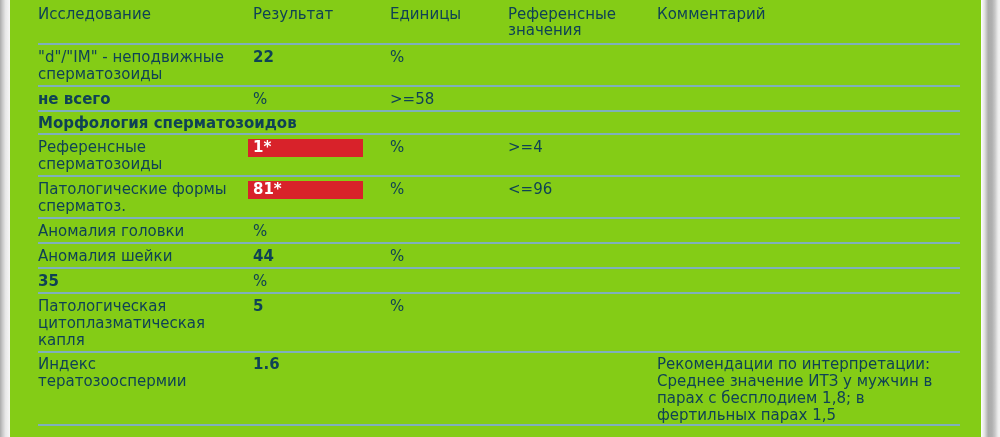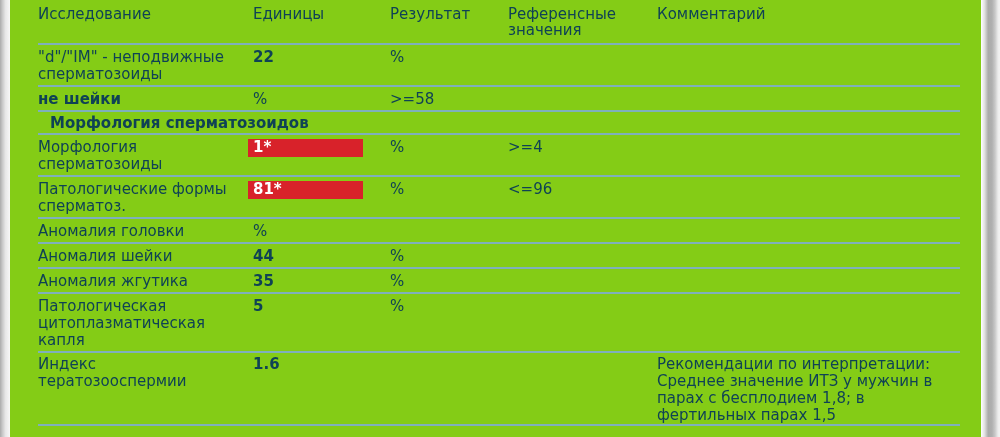--- a/index.html
+++ b/index.html
@@ -46,61 +46,61 @@
     display:inline-block;
     background:var(--red);
     color:#ffffff;
     width:115px;
     margin-left:-5px;
     padding:0 0 1px 5px;
   }
   .tr.section{padding:2px 0 1px;}
   .section-title{
     grid-column:1 / -1;
-    font-size:15px;font-weight:bold;color:var(--text);margin-left:12px;
+    font-size:15px;font-weight:bold;color:var(--text);
   }
   .tr.last{padding:3px 0 0;}
 </style>
 </head>
 <body>
 
 <div class="page">
   <div class="left-edge"></div>
 
   <div class="report">
 
     <div class="thead">
       <div class="th c1">Исследование</div>
+      <div class="th">Результат</div>
       <div class="th">Единицы</div>
-      <div class="th">Результат</div>
       <div class="th">Референсные значения</div>
       <div class="th">Комментарий</div>
     </div>
 
     <div class="tr">
       <div class="td c1">"d"/"IM" - неподвижные сперматозоиды</div>
       <div class="td"><span class="val">22</span></div>
       <div class="td">%</div>
       <div class="td"></div>
       <div class="td"></div>
     </div>
 
     <div class="tr">
-      <div class="td"><span class="val">не шейки</span></div>
+      <div class="td"><span class="val">не всего</span></div>
       <div class="td">%</div>
       <div class="td">&gt;=58</div>
       <div class="td"></div>
     </div>
 
     <div class="tr section">
       <div class="section-title">Морфология сперматозоидов</div>
     </div>
 
     <div class="tr">
-      <div class="td c1">Морфология сперматозоиды</div>
+      <div class="td c1">Референсные сперматозоиды</div>
       <div class="td"><span class="val flag">1*</span></div>
       <div class="td">%</div>
       <div class="td">&gt;=4</div>
       <div class="td"></div>
     </div>
 
     <div class="tr">
       <div class="td c1">Патологические формы сперматоз.</div>
       <div class="td"><span class="val flag">81*</span></div>
       <div class="td">%</div>
@@ -117,21 +117,20 @@
 
     <div class="tr">
       <div class="td c1">Аномалия шейки</div>
       <div class="td"><span class="val">44</span></div>
       <div class="td">%</div>
       <div class="td"></div>
       <div class="td"></div>
     </div>
 
     <div class="tr">
-      <div class="td c1">Аномалия жгутика</div>
       <div class="td"><span class="val">35</span></div>
       <div class="td">%</div>
       <div class="td"></div>
       <div class="td"></div>
     </div>
 
     <div class="tr">
       <div class="td c1">Патологическая цитоплазматическая капля</div>
       <div class="td"><span class="val">5</span></div>
       <div class="td">%</div>

